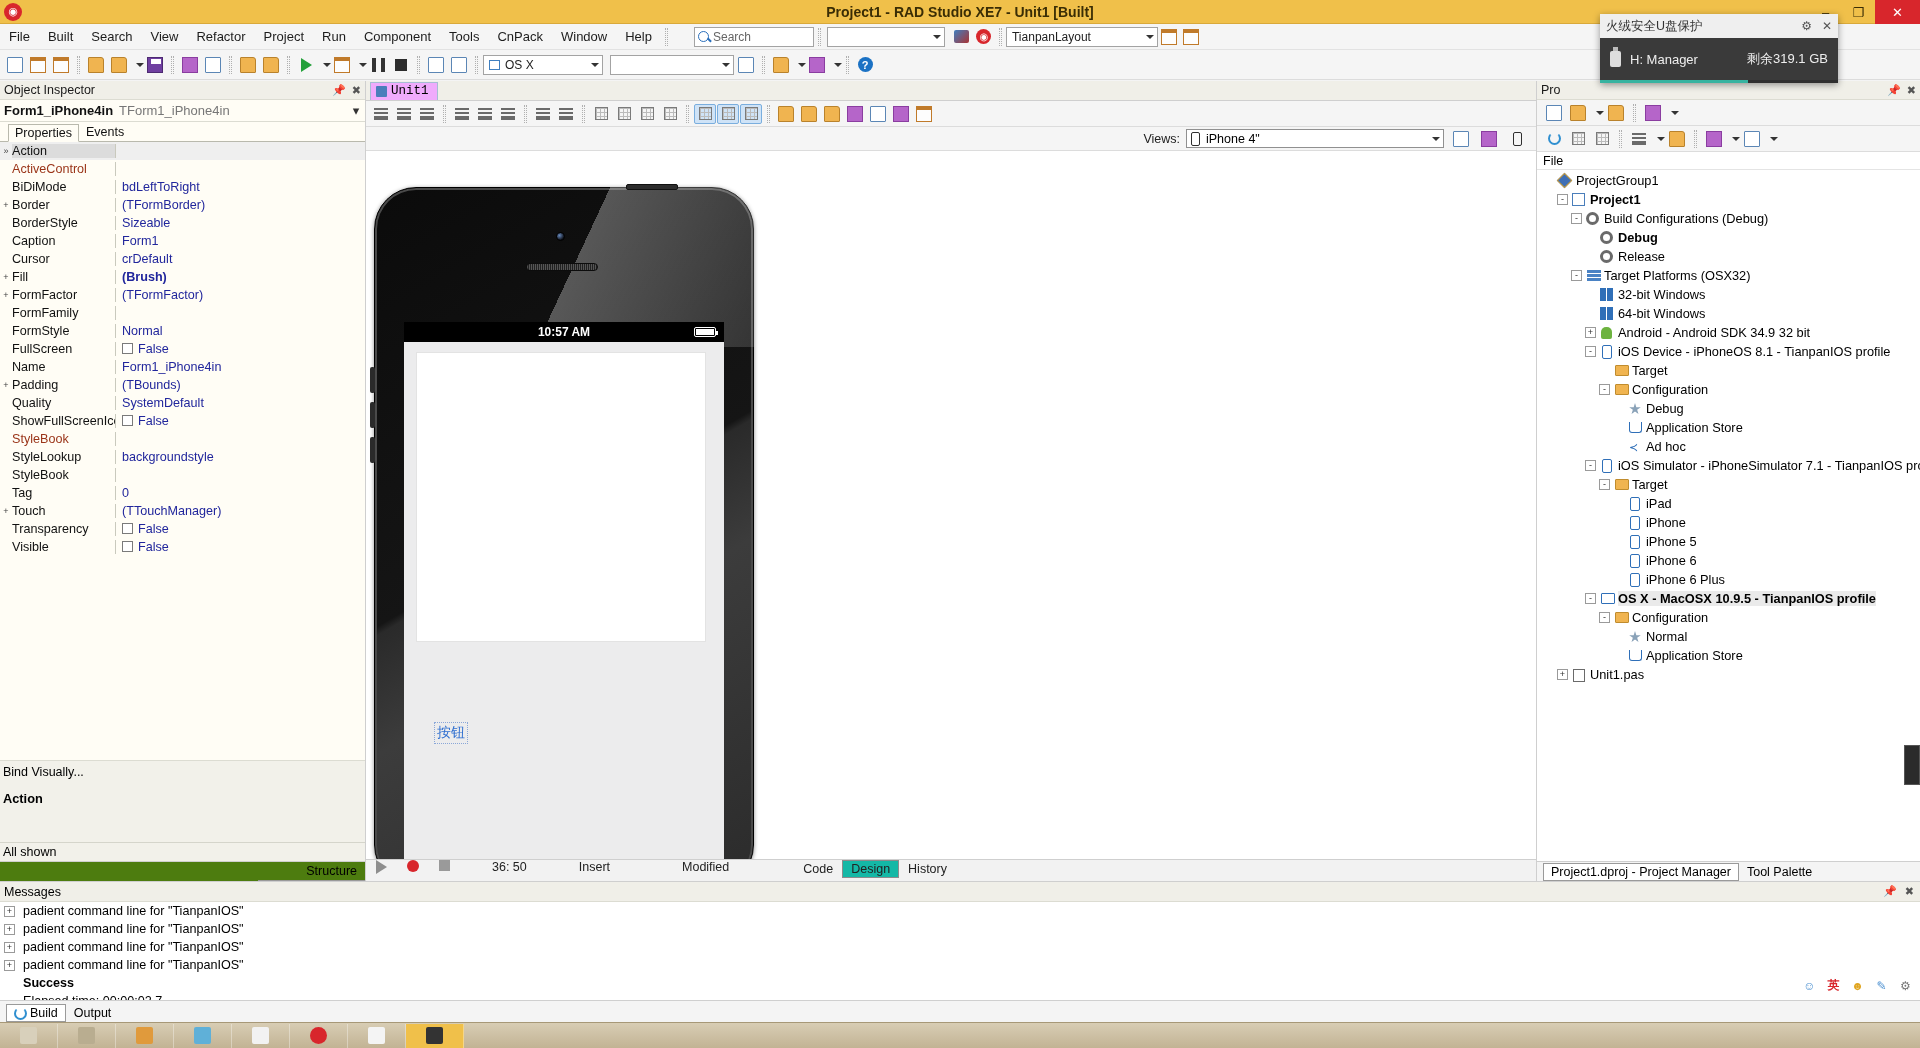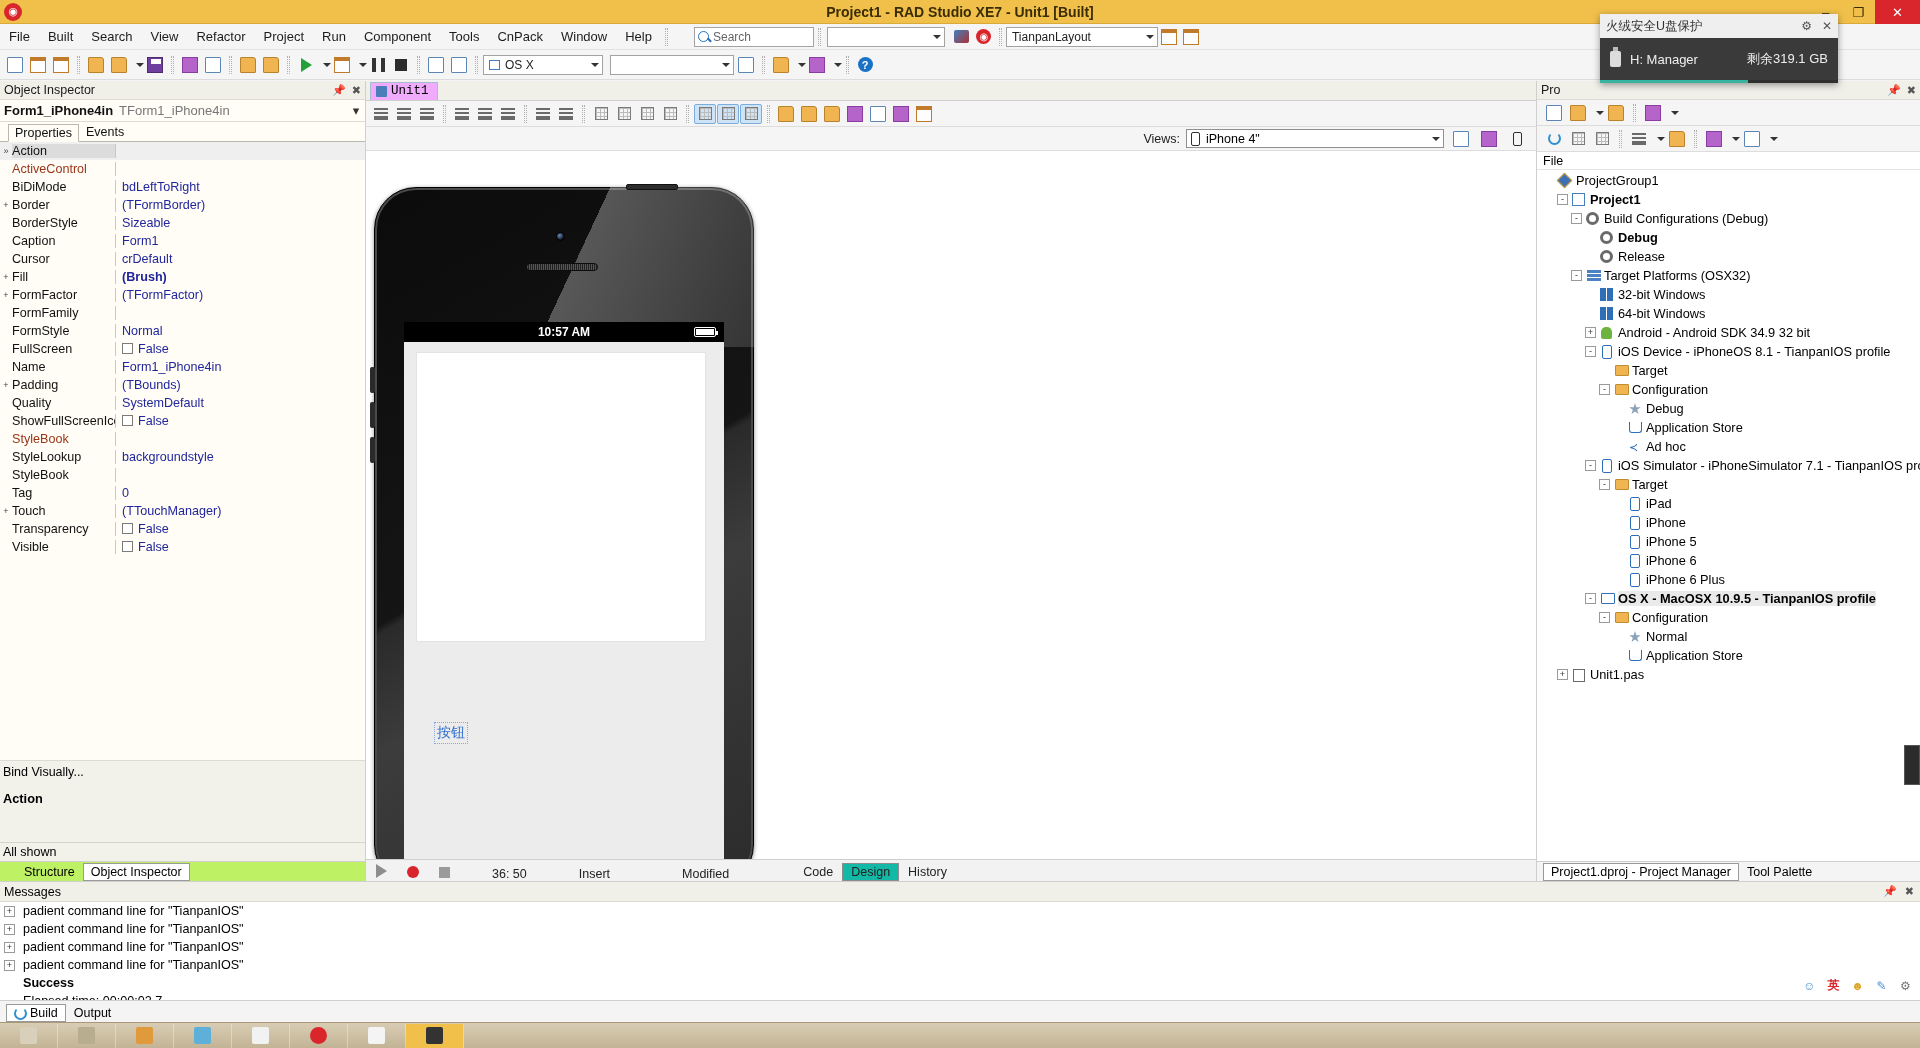--- a/index.html
+++ b/index.html
@@ -118,22 +118,22 @@
   .prow.sel { background:#efefef; }
   .prow .pname.red, .prow .pval.red { color:#9a3418; }
   .prow .pval.bold { font-weight:bold; }
   .cb { width:11px;height:11px;border:1px solid #7a7a7a;background:#fff;display:inline-block;
         vertical-align:-1px;margin-right:5px;}
   .oi-bind { height: 22px; display:flex; align-items:center; padding-left:3px;
              font-size:12.5px; border-top:1px solid #dcdcd2; background:#f2f1ea;}
   .oi-desc { height: 60px; background:#f2f1ea; padding:9px 3px 0 3px; font-size:12.8px; font-weight:bold; }
   .oi-allshown { height: 19px; background:#f2f1ea; border-top:1px solid #d5d5cb;
                  display:flex;align-items:center;padding-left:3px;font-size:12.5px;}
-  .btmtabs { height: 20px; display:flex; align-items:flex-end; padding-left: 16px;
-             background:#bef264; border-top:1px solid #cfcfcf; }
+  .btmtabs { height: 20px; display:flex; align-items:flex-end; padding-left: 6px;
+             background:#4d7c0f; border-top:1px solid #cfcfcf;flex-direction:column; }
   .btab { font-size:12.5px; padding:1px 7px; border:1px solid transparent; }
   .btab.active { background:#fff; border:1px solid #9a9a9a; }
 
   
   .center {
     position: absolute; left: 366px; top: 81px; right: 384px; height: 800px;
     background: #fff; display: flex; flex-direction: column;
   }
   .doc-tabs { height: 20px; display:flex; align-items:flex-end; background:#f0efe8;
               border-bottom:1px solid #cfcfcf; padding-left:4px; }
@@ -184,21 +184,21 @@
   .battery { position:absolute; right:8px; top:5px; width:22px;height:10px;border:1px solid #fff;border-radius:2px;}
   .battery:before{content:"";position:absolute;left:1px;top:1px;width:18px;height:6px;background:#fff;}
   .battery:after{content:"";position:absolute;right:-3px;top:3px;width:2px;height:4px;background:#fff;}
   .form-white { position:absolute; left: 12px; top: 30px; width: 290px; height: 290px; background:#fff;
                 border:1px solid #e3e3e3; }
   .fbtn { position:absolute; left: 30px; top: 400px; font-size: 14px; color:#2f6fd0;
           border: 1px dotted #8aa7d8; padding: 1px 2px; }
 
   
   .editorstatus { height: 22px; background:#f2f2f2; border-top:1px solid #cfcfcf;
-                  display:flex; align-items:flex-end; font-size:12.5px; color:#222; gap:0; }
+                  display:flex; align-items:flex-start; font-size:12.5px; color:#222; gap:0; }
   .es-cell { padding: 0 10px; }
   .es-tabs { margin-left: 250px; display:flex; align-items:center; }
   .estab { padding: 1px 8px; border:1px solid transparent; font-size:12.5px; }
   .estab.active { background:#14b8a6; border:1px solid #8c8c8c; }
 
   
   .pm {
     position: absolute; right: 0; top: 81px; width: 384px; height: 800px;
     background: #fff; border-left: 1px solid #cfcfcf; display:flex; flex-direction: column;
   }

